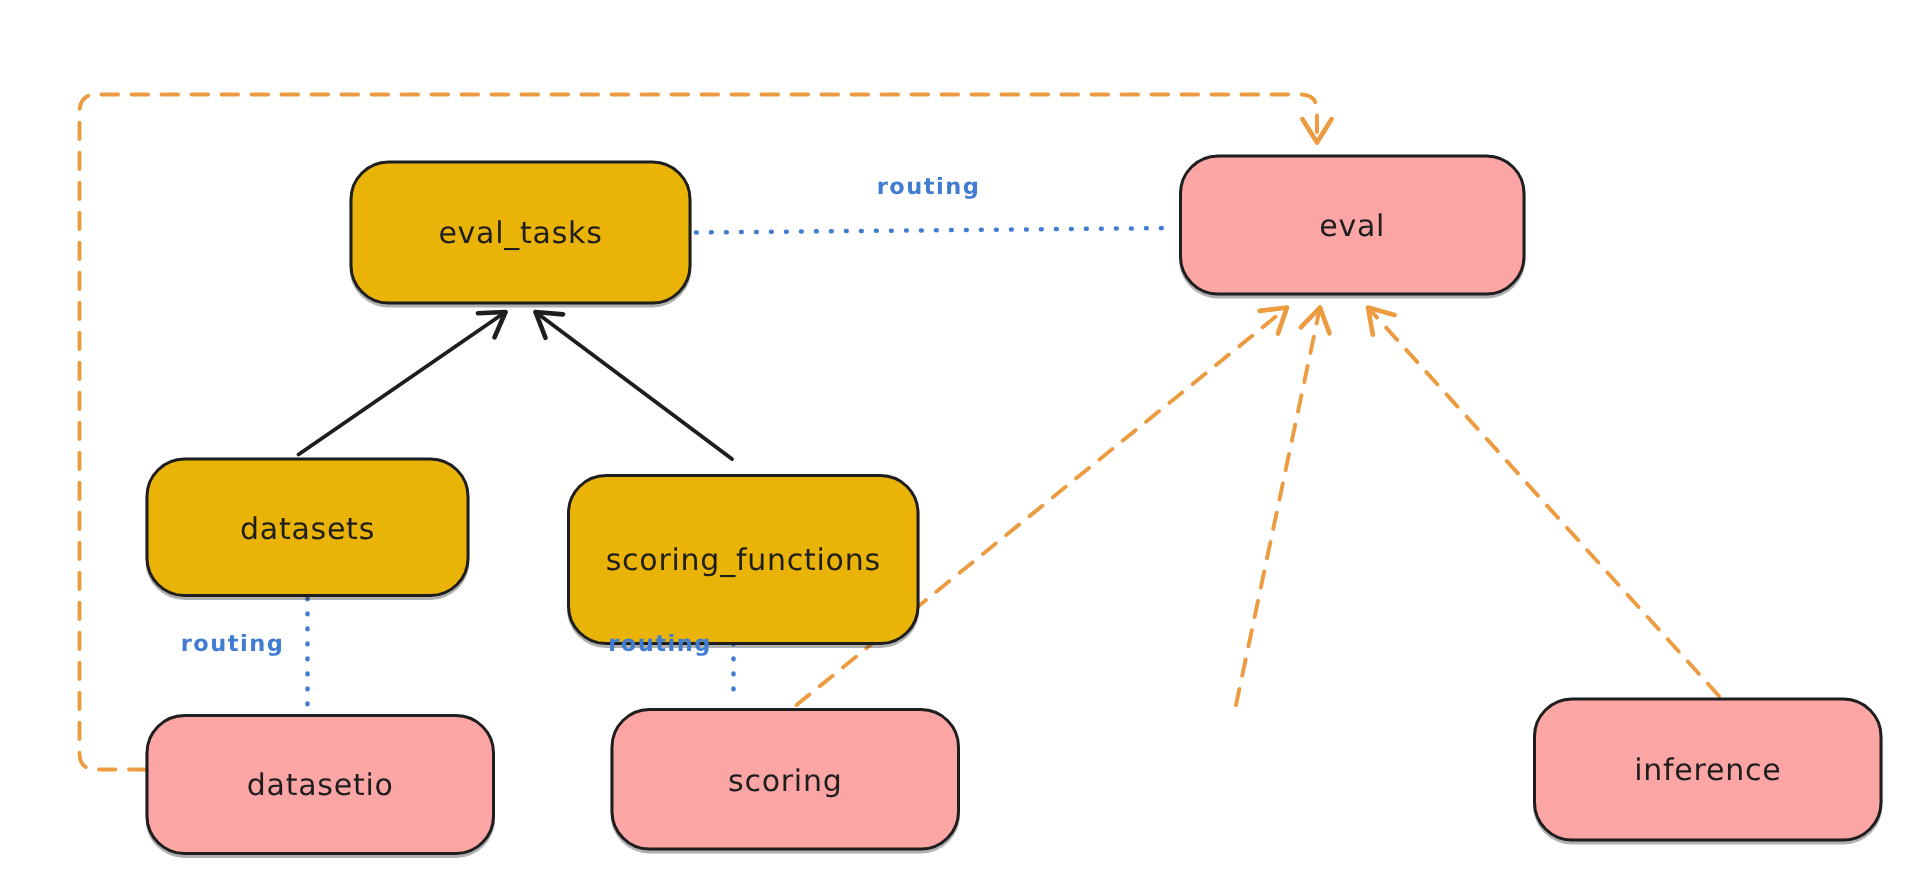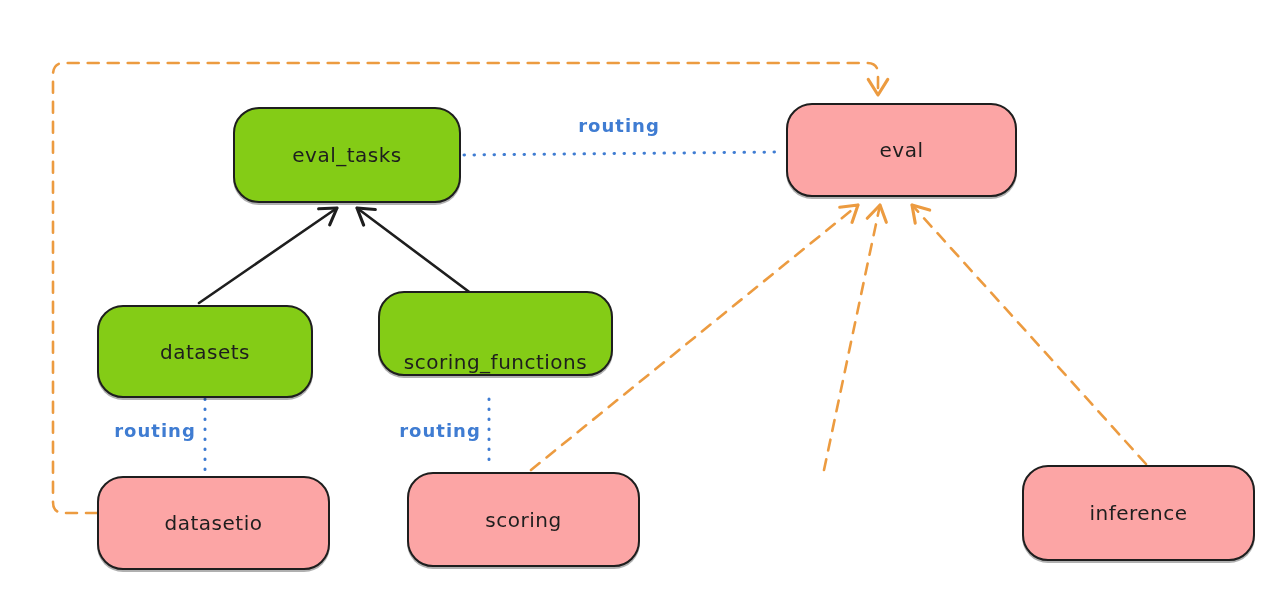--- a/index.html
+++ b/index.html
@@ -25,32 +25,32 @@
   .node {
     position: absolute;
     box-sizing: border-box;
     border: 2.5px solid #1e1e1e;
     border-radius: 26px;
     display: flex;
     align-items: center;
     justify-content: center;
     box-shadow: 0 2px 0 rgba(30,30,30,0.35);
   }
-  .node--blue  { background: #84cc16; }
+  .node--blue  { background: #eab308; }
   .node--green { background: #fca5a5; }
   .node__label {
     color: #1e1e1e;
     font-size: 20px;
     letter-spacing: 0.5px;
     white-space: nowrap;
   }
   .edge-label {
     position: absolute;
     color: #3f7cd2;
-    font-size: 18px;
+    font-size: 15px;
     font-weight: 600;
     letter-spacing: 1px;
     text-align: center;
     white-space: nowrap;
   }
 </style>
 </head>
 <body>
 
 <div class="canvas">
@@ -83,21 +83,21 @@
   </div>
 
   <div class="node node--green" style="left:786px; top:103px; width:231px; height:94px;">
     <span class="node__label">eval</span>
   </div>
 
   <div class="node node--blue" style="left:97px; top:305px; width:216px; height:93px;">
     <span class="node__label">datasets</span>
   </div>
 
-  <div class="node node--blue" style="left:378px; top:291px; width:235px; height:85px;align-items:flex-end;">
+  <div class="node node--blue" style="left:378px; top:316px; width:235px; height:114px;">
     <span class="node__label">scoring_functions</span>
   </div>
 
   <div class="node node--green" style="left:97px; top:476px; width:233px; height:94px;">
     <span class="node__label">datasetio</span>
   </div>
 
   <div class="node node--green" style="left:385px; top:472px; width:233px; height:95px;margin-left:22px;">
     <span class="node__label">scoring</span>
   </div>

